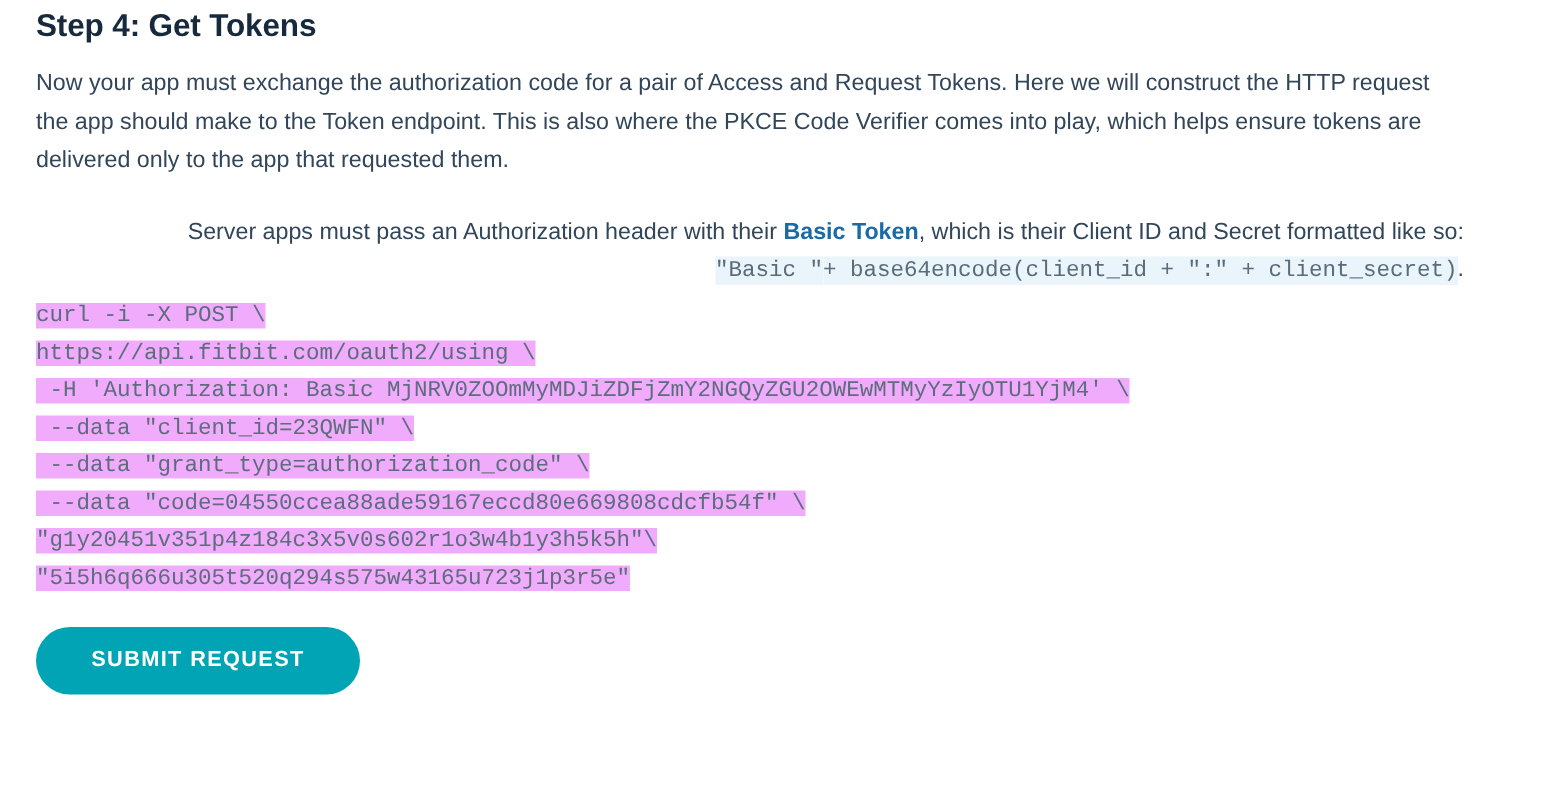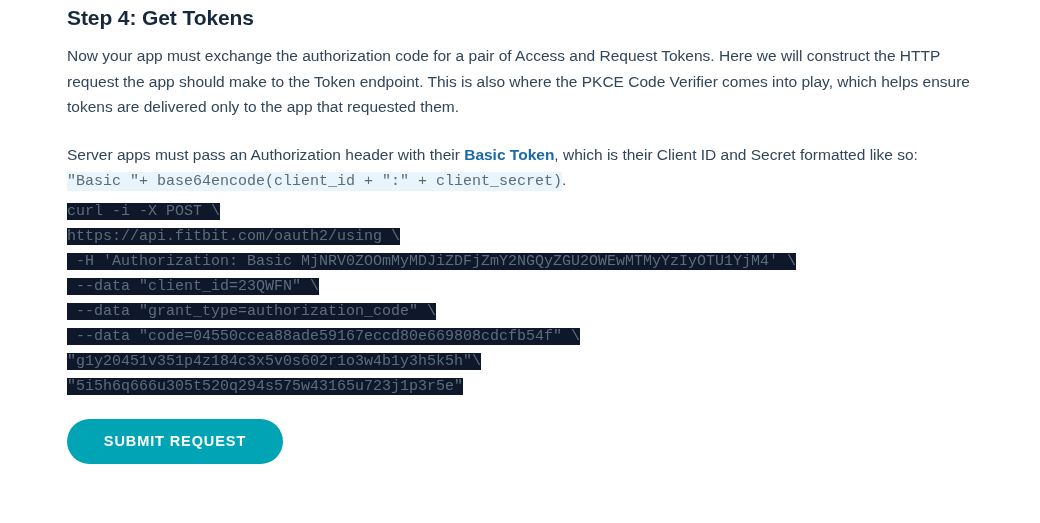--- a/index.html
+++ b/index.html
@@ -12,40 +12,41 @@
     height: 523px;
     font-family: "Liberation Sans", sans-serif;
     color: #1d3248;
     overflow: hidden;
   }
   .page {
     position: relative;
     width: 1040px;
     height: 523px;
     box-sizing: border-box;
-    padding: 0 67px;
+    padding: 0 24px;
   }
   h1.step-title {
     font-size: 21px;
     line-height: 26px;
     font-weight: bold;
     color: #16293d;
     margin: 0;
     padding-top: 5px;
     letter-spacing: -0.1px;
   }
   p.body-para {
     font-size: 15.5px;
     line-height: 25.5px;
     color: #32465a;
     margin: 12px 0 0 0;
     max-width: 952px;
   }
   p.body-para.second {
     margin-top: 22px;
+    text-align: right;
   }
   p.body-para.third {
     margin-top: 22px;
   }
   a.inline-link {
     color: #1a6aa8;
     font-weight: bold;
     text-decoration: none;
   }
   code.inline-code {
@@ -61,21 +62,21 @@
     font-family: "Liberation Mono", "DejaVu Sans Mono", monospace;
     font-size: 15px;
     line-height: 25px;
     color: #5d6d7c;
   }
   .code-block .code-line {
     display: block;
     white-space: pre;
   }
   .code-block .code-line span.hl {
-    background: #0f172a;
+    background: #f0abfc;
     white-space: pre;
   }
   .submit-button {
     margin-top: 20px;
     display: inline-block;
     background: #00a4b4;
     color: #ffffff;
     border: none;
     border-radius: 28px;
     padding: 0 30px;

